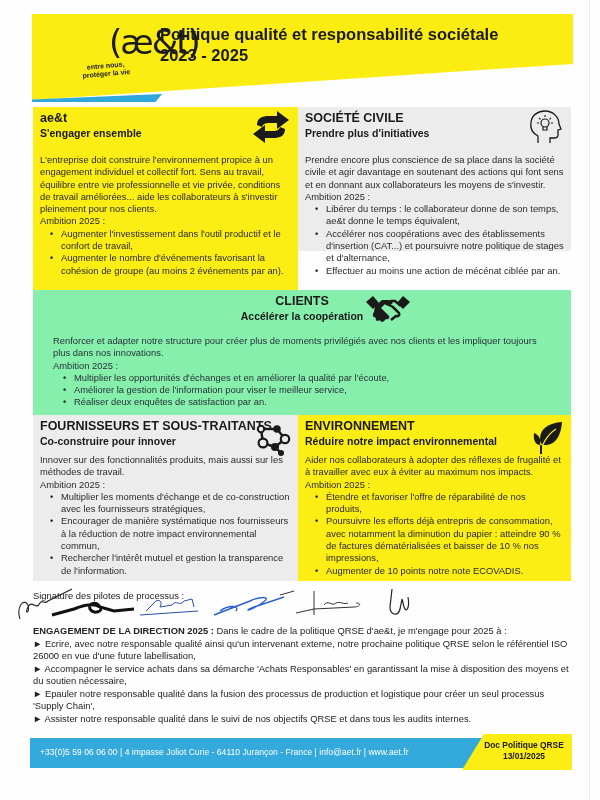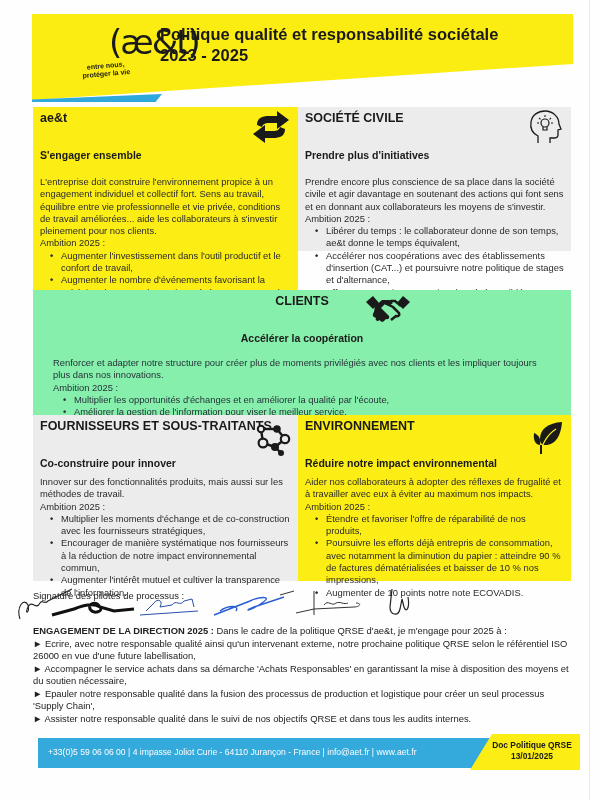--- a/index.html
+++ b/index.html
@@ -17,21 +17,21 @@
   .logo { position: absolute; left: 30px; top: 6px; width: 80px; height: 66px; }
   .logo-mark { position: absolute; left: 4px; top: 0; font-family: "DejaVu Sans", sans-serif; font-weight: normal;
     font-size: 34px; letter-spacing: -2px; color: #1a1a1a; line-height: 44px; margin-left: 43px; }
   .logo-tag { position: absolute; left: 10px; top: 42px; width: 68px; font-size: 7px; line-height: 8px;
     text-align: center; color: #1a1a1a; transform: rotate(-5deg); font-weight: bold; }
   .title { position: absolute; left: 128px; top: 10px; font-size: 16.5px; font-weight: bold; line-height: 21px; color: #1a1a1a; }
 
   
   .section { position: absolute; font-size: 9.4px; line-height: 12.3px; }
   .sec-title { font-weight: bold; font-size: 12.5px; line-height: 15px; color: #1a1a1a; }
-  .sec-sub { font-weight: bold; font-size: 10.5px; line-height: 14px; color: #1a1a1a; margin-top: 22px; }
+  .sec-sub { font-weight: bold; font-size: 10.5px; line-height: 14px; color: #1a1a1a; }
   .sec-body { margin-top: 12px; color: #2a2a2a; }
   .sec-body ul { list-style: none; margin-left: 8px; }
   .sec-body li { position: relative; padding-left: 13px; }
   .sec-body li::before { content: "•"; position: absolute; left: 2px; top: 0; font-weight: bold; }
   .icon { position: absolute; }
 
   .s-aet { left: 33px; top: 107px; width: 265px; height: 183px; background: #fcee14; padding: 4px 7px; }
   .s-civ { left: 298px; top: 107px; width: 273px; height: 144px; background: #ececec; padding: 4px 7px; }
   .s-cli { left: 33px; top: 290px; width: 538px; height: 125px; background: #86efac; padding: 4px 20px; }
   .s-cli .head { text-align: center; }
@@ -41,21 +41,21 @@
   .s-fou .sec-body, .s-env .sec-body { margin-top: 6px; }
 
   
   .sig-label { position: absolute; left: 33px; top: 590px; font-size: 9.4px; color: #222; }
   .signatures { position: absolute; left: 14px; top: 585px; width: 420px; height: 40px; }
   .engagement { position: absolute; left: 33px; top: 625px; width: 540px; font-size: 9.4px; line-height: 12.5px; color: #222; }
   .engagement .lead { font-weight: bold; }
   .engagement p { margin: 0; }
 
   
-  .footer { position: absolute; left: 38px; top: 738px; width: 542px; height: 30px; }
+  .footer { position: absolute; left: 30px; top: 738px; width: 542px; height: 30px; }
   .footer-blue { position: absolute; left: 0; top: 0; width: 542px; height: 30px; background: #33a9dc; }
   .footer-yellow { position: absolute; right: 0; top: -4px; width: 110px; height: 36px; background: #fcee14;
     clip-path: polygon(20% 0, 100% 0, 100% 100%, 0 100%); }
   .footer-contact { position: absolute; left: 10px; top: 9px; font-size: 8.6px; color: #ffffff; white-space: nowrap; }
   .footer-doc { position: absolute; right: 6px; top: 2px; width: 84px; text-align: center; font-size: 8.4px; line-height: 11px; font-weight: bold; color: #1a1a1a; }
 </style>
 </head>
 <body>
 
 <div class="page">
@@ -151,21 +151,21 @@
       <circle cx="22" cy="28" r="4" fill="#1a1a1a"></circle>
       <circle cx="10" cy="24" r="4.4" fill="#ececec" stroke="#1a1a1a" stroke-width="2.2"></circle>
       <circle cx="28" cy="34" r="3" fill="#1a1a1a"></circle>
     </svg>
     <div class="sec-body">
       <div>Innover sur des fonctionnalités produits, mais aussi sur les méthodes de travail.</div>
       <div>Ambition 2025 :</div>
       <ul>
         <li>Multiplier les moments d'échange et de co-construction avec les fournisseurs stratégiques,</li>
         <li>Encourager de manière systématique nos fournisseurs à la réduction de notre impact environnemental commun,</li>
-        <li>Augmenter l'intérêt mutuel et cultiver la transparence de l'information.</li>
+        <li>Rechercher l'intérêt mutuel et gestion la transparence de l'information.</li>
       </ul>
     </div>
   </div>
 
   <div class="section s-env">
     <div class="sec-title">ENVIRONNEMENT</div>
     <div class="sec-sub">Réduire notre impact environnemental</div>
     <svg class="icon" style="left:232px;top:6px;" width="34" height="34" viewBox="0 0 34 34">
       <path d="M32 1 C18 2 10 8 10 18 C10 22 12 24 15 24 C26 24 31 14 32 1 Z" fill="#1a1a1a"></path>
       <path d="M4 12 C9 14 11 18 10 24 C6 24 3 20 4 12 Z" fill="#1a1a1a"></path>

